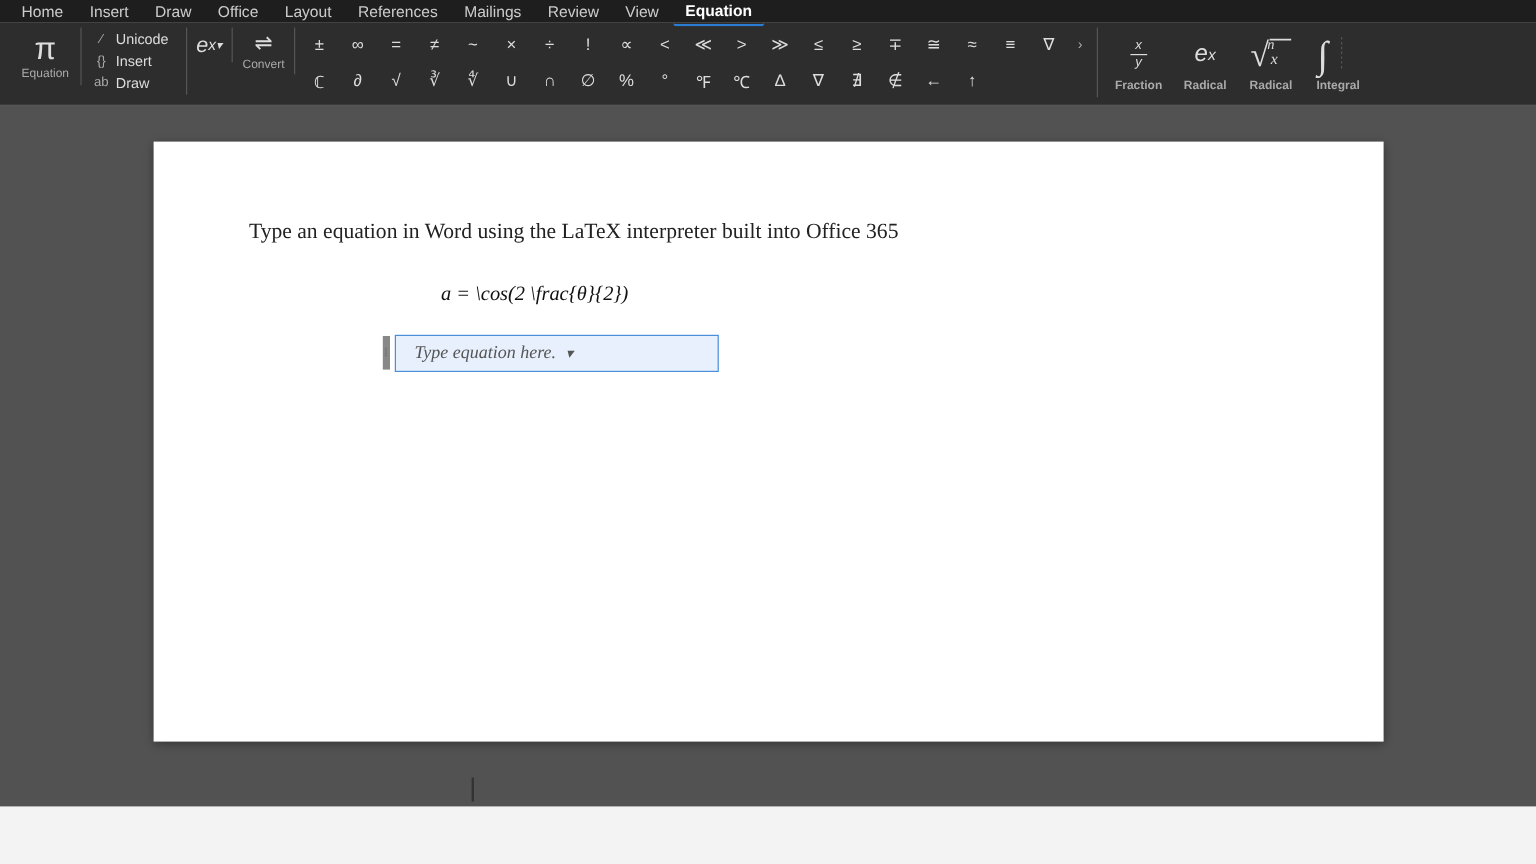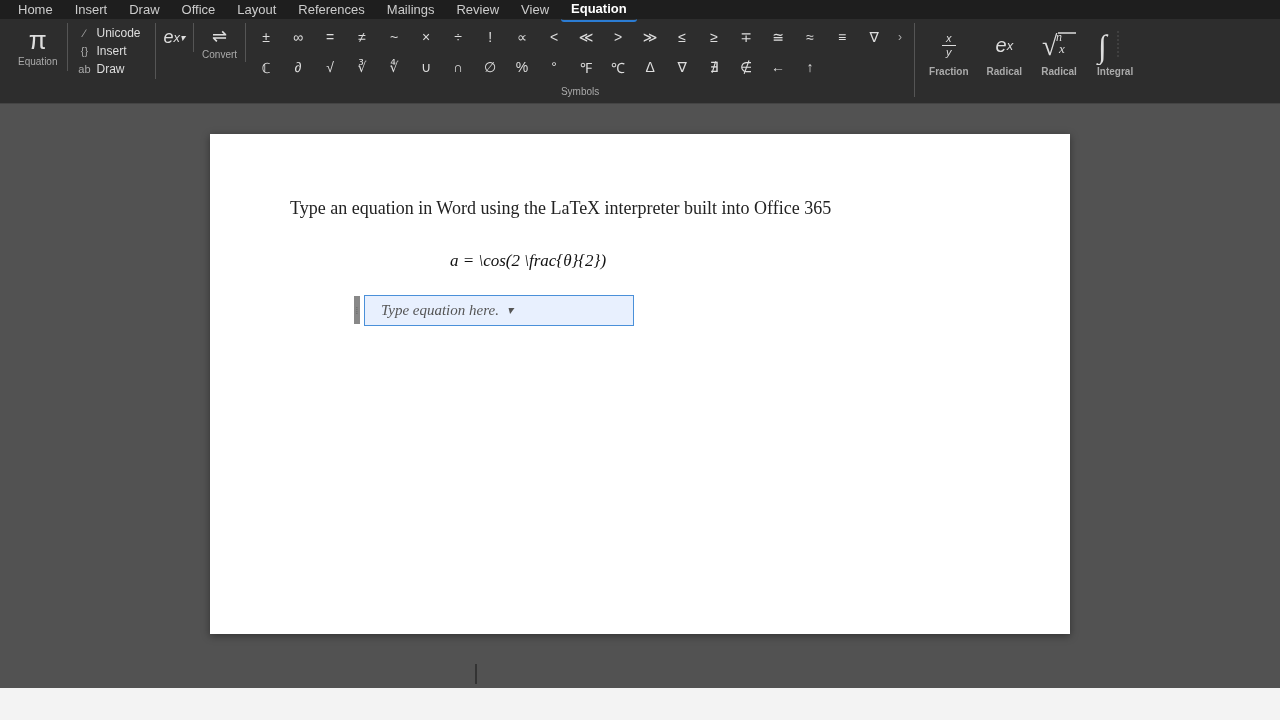--- a/index.html
+++ b/index.html
@@ -190,21 +190,21 @@
       height: calc(720px - 36px - 100px);
       display: flex;
       justify-content: center;
       align-items: flex-start;
       padding-top: 30px;
       overflow: hidden;
     }
 
     .page {
       background: #ffffff;
-      width: 860px;
+      width: 1025px;
       min-height: 500px;
       padding: 60px 80px 60px 80px;
       box-shadow: 0 2px 8px rgba(0,0,0,0.4);
       position: relative;
     }
 
     .page-content {
       font-family: 'Times New Roman', Times, serif;
     }
 
@@ -219,21 +219,21 @@
       font-size: 17px;
       color: #111;
       margin-bottom: 24px;
       padding-left: 160px;
       font-style: italic;
     }
 
     .equation-input-wrapper {
       display: flex;
       align-items: center;
-      margin-left: 64px;
+      margin-left: 111px;
     }
 
     .equation-marker {
       width: 6px;
       height: 28px;
       background: #888;
       margin-right: 4px;
       display: flex;
       align-items: center;
       justify-content: center;
@@ -358,21 +358,20 @@
       <div class="sym-btn">°</div>
       <div class="sym-btn">℉</div>
       <div class="sym-btn">℃</div>
       <div class="sym-btn">Δ</div>
       <div class="sym-btn">∇</div>
       <div class="sym-btn">∄</div>
       <div class="sym-btn">∉</div>
       <div class="sym-btn">←</div>
       <div class="sym-btn">↑</div>
     </div>
-    <div class="ribbon-group-label">Symbols</div>
   </div>
 
   <div class="structures-area">
     <div class="structures-row">
 
       <div class="struct-item">
         <div class="struct-icon">
           <div class="frac-icon">
             <span class="top"><em>x</em></span>
             <span class="bot"><em>y</em></span>

